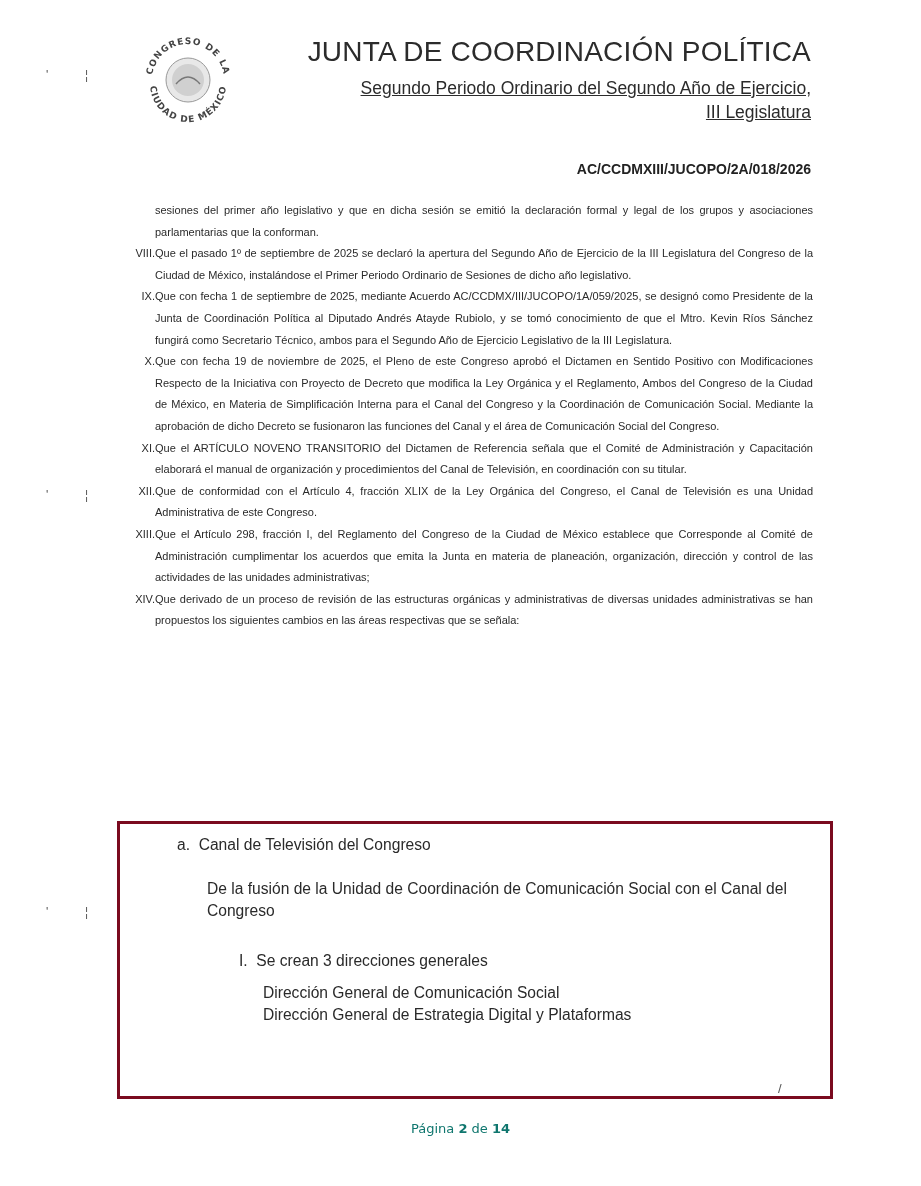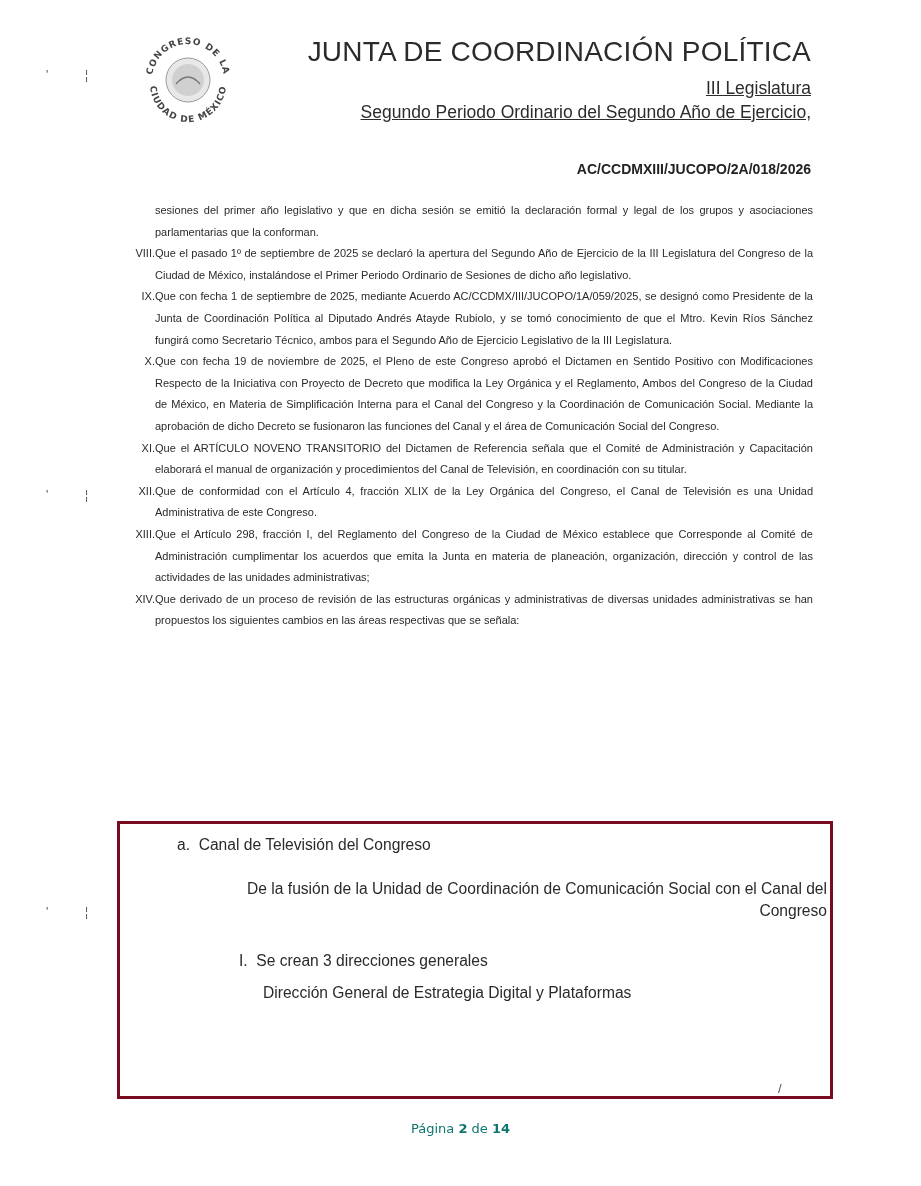--- a/index.html
+++ b/index.html
@@ -43,22 +43,22 @@
       <textPath href="#arcTop" startOffset="50%" text-anchor="middle">CONGRESO DE LA</textPath>
     </text>
     <text font-family="DejaVu Sans, sans-serif" font-size="9" font-weight="bold" fill="#444" letter-spacing="1">
       <textPath href="#arcBot" startOffset="50%" text-anchor="middle">CIUDAD DE MÉXICO</textPath>
     </text>
   </svg>
 </div>
 
 <div class="header-title">JUNTA DE COORDINACIÓN POLÍTICA</div>
 <div class="header-sub">
+  <div>Segundo Periodo Ordinario del Segundo Año de Ejercicio,</div>
   <div>III Legislatura</div>
-  <div>Segundo Periodo Ordinario del Segundo Año de Ejercicio,</div>
 </div>
 
 <div class="ref">AC/CCDMXIII/JUCOPO/2A/018/2026</div>
 
 <div class="mark" style="left:46px; top:68px;">' &nbsp;&nbsp;&nbsp;&nbsp;&nbsp;&nbsp;&nbsp;&nbsp;&nbsp; ¦</div>
 <div class="mark" style="left:46px; top:488px;">' &nbsp;&nbsp;&nbsp;&nbsp;&nbsp;&nbsp;&nbsp;&nbsp;&nbsp; ¦</div>
 <div class="mark" style="left:46px; top:905px;">' &nbsp;&nbsp;&nbsp;&nbsp;&nbsp;&nbsp;&nbsp;&nbsp;&nbsp; ¦</div>
 
 <div class="body">
   <div class="cont">sesiones del primer año legislativo y que en dicha sesión se emitió la declaración formal y legal de los grupos y asociaciones parlamentarias que la conforman.</div>
@@ -85,31 +85,32 @@
   <div class="item">
     <div class="num"><span>XIII.</span></div>
     <div class="txt">Que el Artículo 298, fracción I, del Reglamento del Congreso de la Ciudad de México establece que Corresponde al Comité de Administración cumplimentar los acuerdos que emita la Junta en materia de planeación, organización, dirección y control de las actividades de las unidades administrativas;</div>
   </div>
   <div class="item">
     <div class="num"><span>XIV.</span></div>
     <div class="txt">Que derivado de un proceso de revisión de las estructuras orgánicas y administrativas de diversas unidades administrativas se han propuestos los siguientes cambios en las áreas respectivas que se señala:</div>
   </div>
 </div>
 
-<div class="box" style="border-color: rgb(122, 10, 31); text-align: right;">
+<div class="box" style="border-color: rgb(122, 10, 31);">
   <div class="a-item">
     <span>a.</span>&nbsp;
     <span>Canal de Televisión del Congreso</span>
   </div>
   <div class="fusion">De la fusión de la Unidad de Coordinación de Comunicación Social con el Canal del Congreso</div>
   <div class="roman">
     <span>I.</span>&nbsp;
     <span>Se crean 3 direcciones generales</span>
   </div>
   <div class="dirs">
+    <div>Dirección General de Comunicación Social</div>
     <div>Dirección General de Estrategia Digital y Plataformas</div>
   </div>
   <div class="mark" style="left:658px; top:254px; font-size:13px;">/</div>
 </div>
 
 <div class="footer">
   <span>Página</span>
   <b>2</b>
   <span>de</span>
   <b>14</b>

